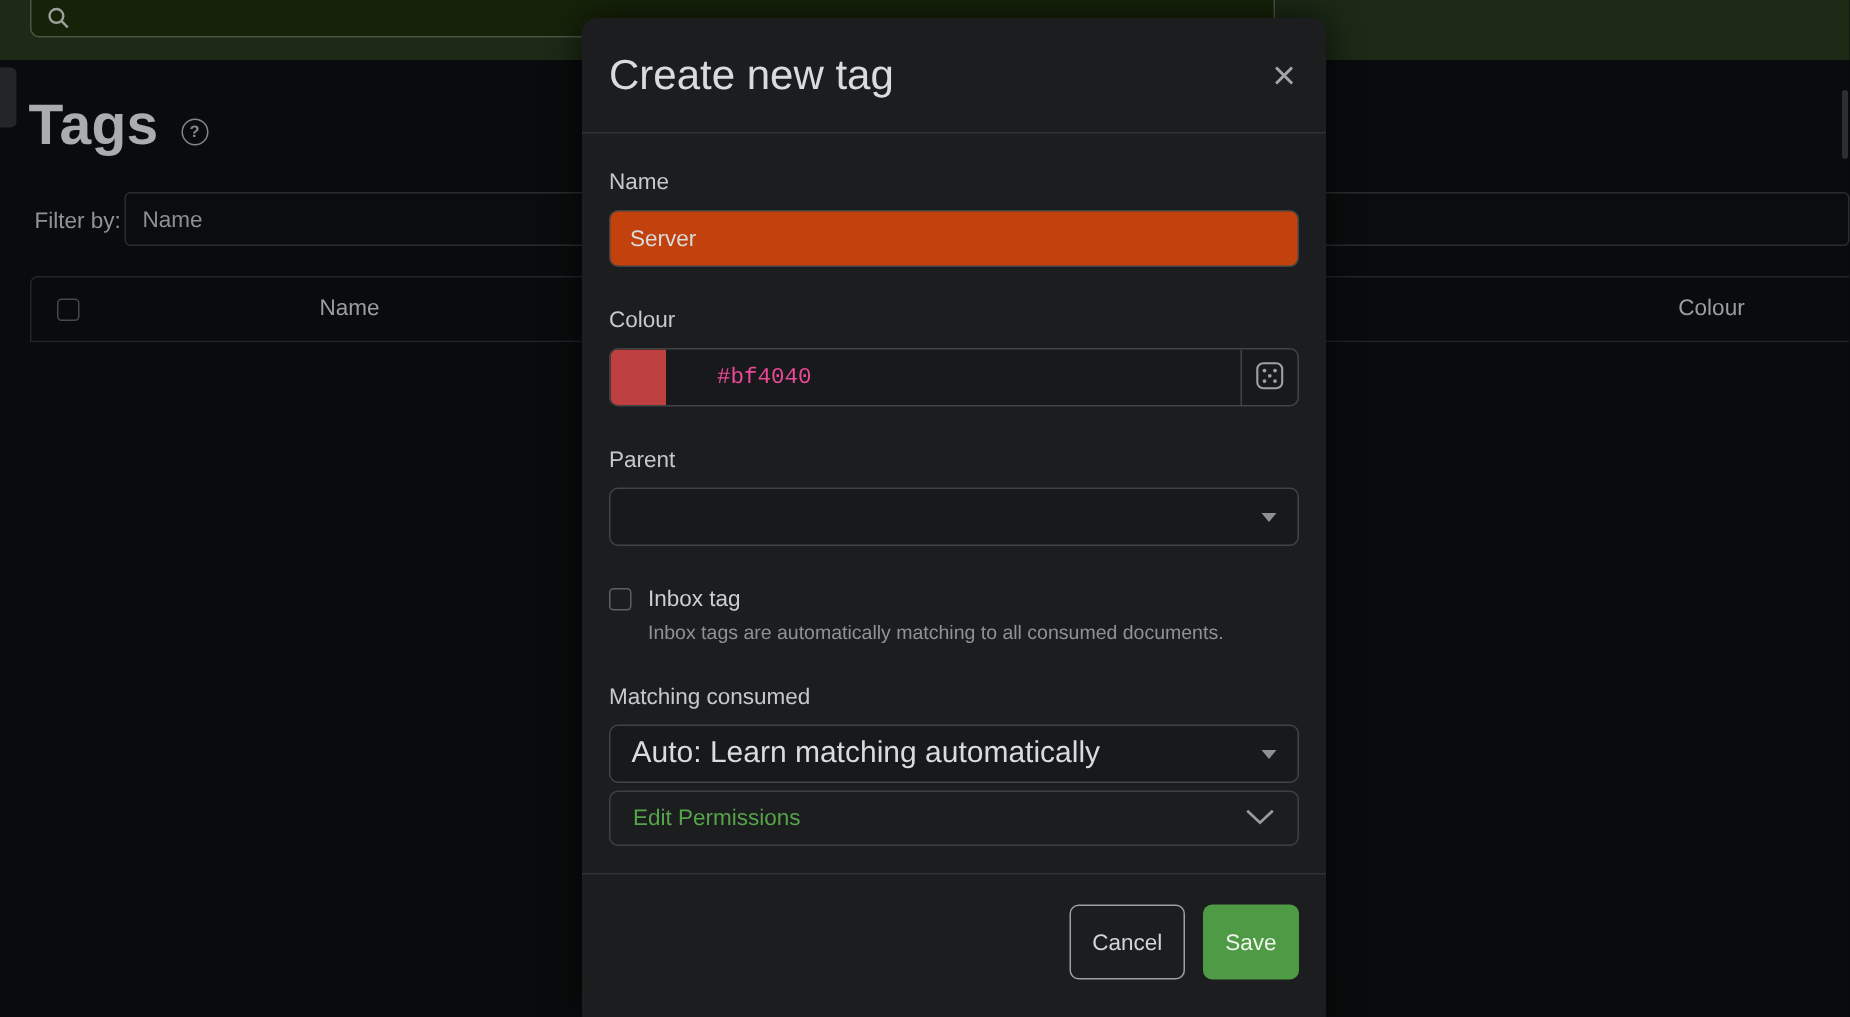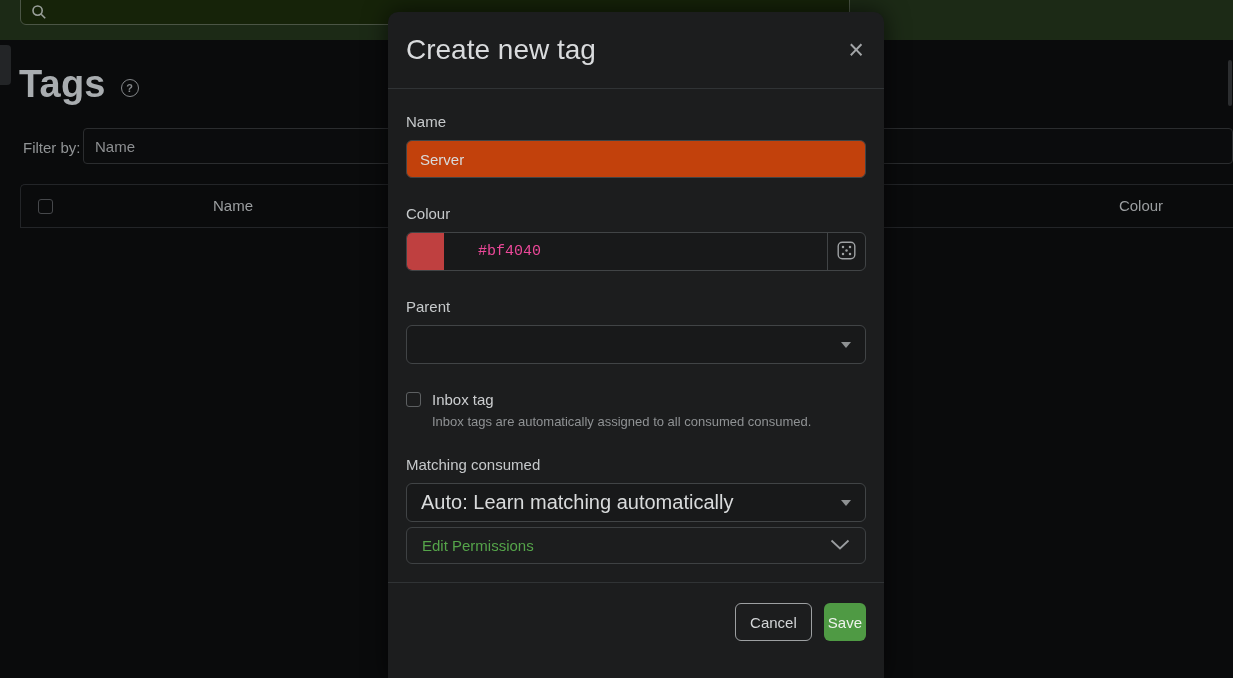--- a/index.html
+++ b/index.html
@@ -82,23 +82,23 @@
   .check-label { font-size:15px; color:#cbcdcf; }
   .hint { margin:6px 0 0 26px; font-size:13px; color:#8f9294; }
 
   .perm-btn { margin-top:5px; width:100%; height:37px; background:transparent;
               border:1px solid #3e4143; border-radius:6px; display:flex; align-items:center;
               justify-content:space-between; padding:0 15px; cursor:pointer; font-family:inherit; }
   .perm-label { font-size:15px; }
 
   .modal-footer { margin-top:18px; border-top:1px solid #303335;
                   padding:20px 18px 16px; display:flex; justify-content:flex-end; gap:12px; }
-  .btn { height:38px; border-radius:6px; font-size:15px; font-family:inherit; cursor:pointer; }
+  .btn { height:50px; border-radius:6px; font-size:15px; font-family:inherit; cursor:pointer; }
   .btn-cancel { background:transparent; border:1px solid #9da0a2; color:#d3d5d7; padding:0 14px; }
-  .btn-save { border:none; color:#eef3ec; padding:0 4px; }
+  .btn-save { border:none; color:#eef3ec; padding:0 15px; }
 </style>
 </head>
 <body>
 
 <div id="page">
 
   <div id="app-header">
     <div id="search-wrap">
       <span id="search-icon">
         <svg width="16" height="16" viewBox="0 0 16 16" fill="none" stroke="#9aa09a" stroke-width="1.6">
@@ -170,21 +170,21 @@
         <span></span>
         <span class="caret"></span>
       </div>
     </div>
 
     <div class="field">
       <div class="check-row">
         <div class="checkbox"></div>
         <span class="check-label">Inbox tag</span>
       </div>
-      <div class="hint">Inbox tags are automatically assigned to all consumed consumed.</div>
+      <div class="hint">Inbox tags are automatically matching to all consumed documents.</div>
     </div>
 
     <div>
       <label class="form-label">Matching consumed</label>
       <div class="select">
         <span>Auto: Learn matching automatically</span>
         <span class="caret"></span>
       </div>
     </div>
 

